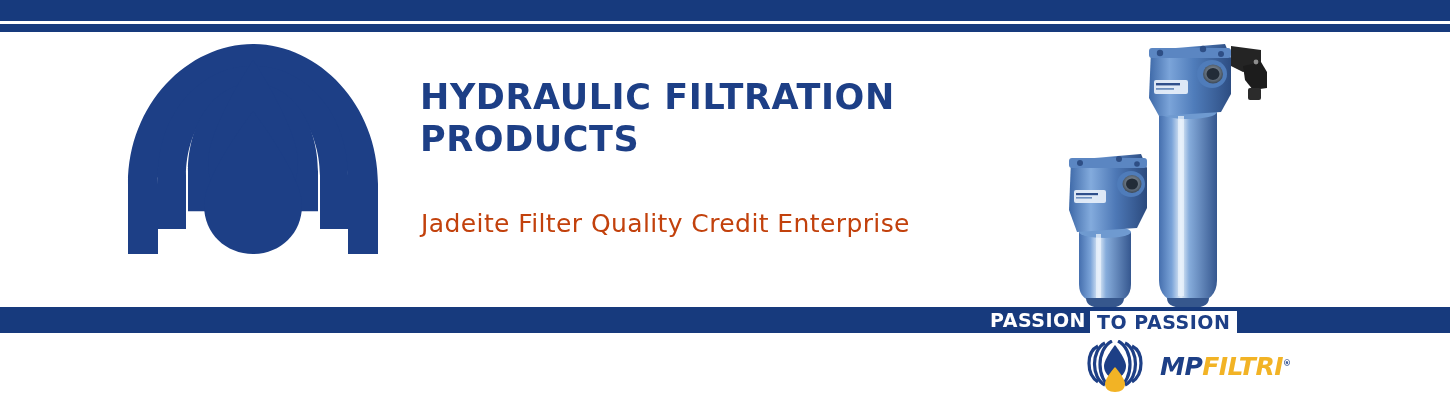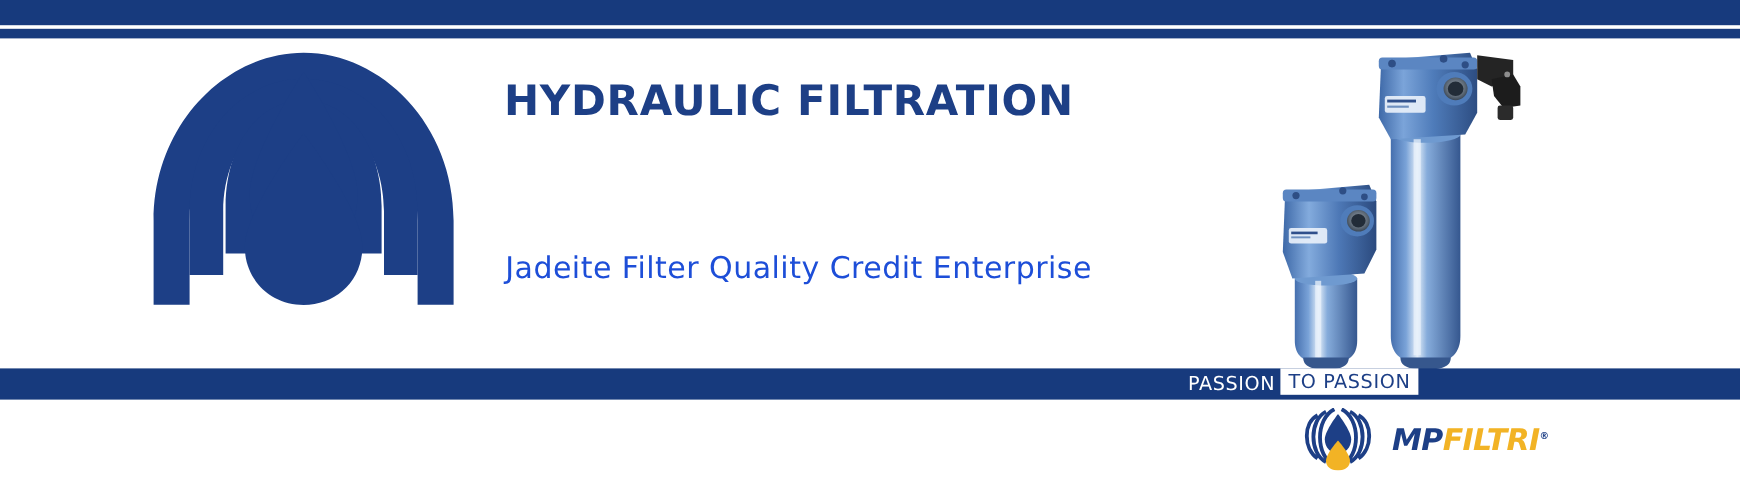--- a/index.html
+++ b/index.html
@@ -28,35 +28,35 @@
 
   
   .logo-mark{
     position:absolute;left:118px;top:42px;
     width:270px;height:262px;
   }
   .logo-mark svg{display:block;width:100%;height:100%;}
 
   
   .headline{
-    position:absolute;left:420px;top:64px;
+    position:absolute;left:420px;top:76px;
     width:620px;
   }
   .headline-line{
     color:#1d3f86;
     font-family:"DejaVu Sans", sans-serif;
     font-weight:bold;
     font-size:35px;
     letter-spacing:0.6px;
     line-height:42px;
     white-space:nowrap;
   }
   .subline{
     position:absolute;left:421px;top:209px;
-    color:#1d4ed8;
+    color:#c2410c;
     font-family:"DejaVu Sans", sans-serif;
     font-weight:500;
     font-size:25px;
     letter-spacing:0.4px;
     white-space:nowrap;
   }
 
   
   .products{
     position:absolute;left:1055px;top:32px;
@@ -65,24 +65,24 @@
   .products svg{display:block;width:100%;height:100%;}
 
   
   .band-bottom{
     position:absolute;left:0;top:307px;width:1450px;height:26px;
     background:#173a7d;
   }
   .tagline{
     position:absolute;top:307px;left:990px;
     height:26px;
-    display:flex;align-items:flex-start;
+    display:flex;align-items:flex-end;
     font-family:"DejaVu Sans", sans-serif;
-    font-weight:normal;
-    font-size:16px;
+    font-weight:bold;
+    font-size:19px;
     letter-spacing:0.5px;
     white-space:nowrap;
   }
   .tagline-passion{
     color:#ffffff;
     padding:0 4px 0 0;
     line-height:26px;
   }
   .tagline-perform{
     background:#ffffff;
@@ -180,20 +180,21 @@
                  C 135 142, 86 218, 86 254
                  C 86 288, 108 312, 135 312
                  C 162 312, 184 288, 184 254
                  C 184 218, 135 142, 135 142 Z" transform="translate(0,-50) scale(1,0.84)"></path>
       </g>
     </svg>
   </div>
 
   <div class="headline">
     <div class="headline-line">HYDRAULIC FILTRATION</div>
+    <div class="headline-line">PRODUCTS</div>
   </div>
   <div class="subline">Jadeite Filter Quality Credit Enterprise</div>
 
   <div class="products">
     <svg viewBox="0 0 250 276" xmlns="http://www.w3.org/2000/svg">
       <defs>
         <linearGradient id="bodyG" x1="0" y1="0" x2="1" y2="0">
           <stop offset="0%" stop-color="#456fae"></stop>
           <stop offset="22%" stop-color="#7aa3d8"></stop>
           <stop offset="38%" stop-color="#e4eef8"></stop>

